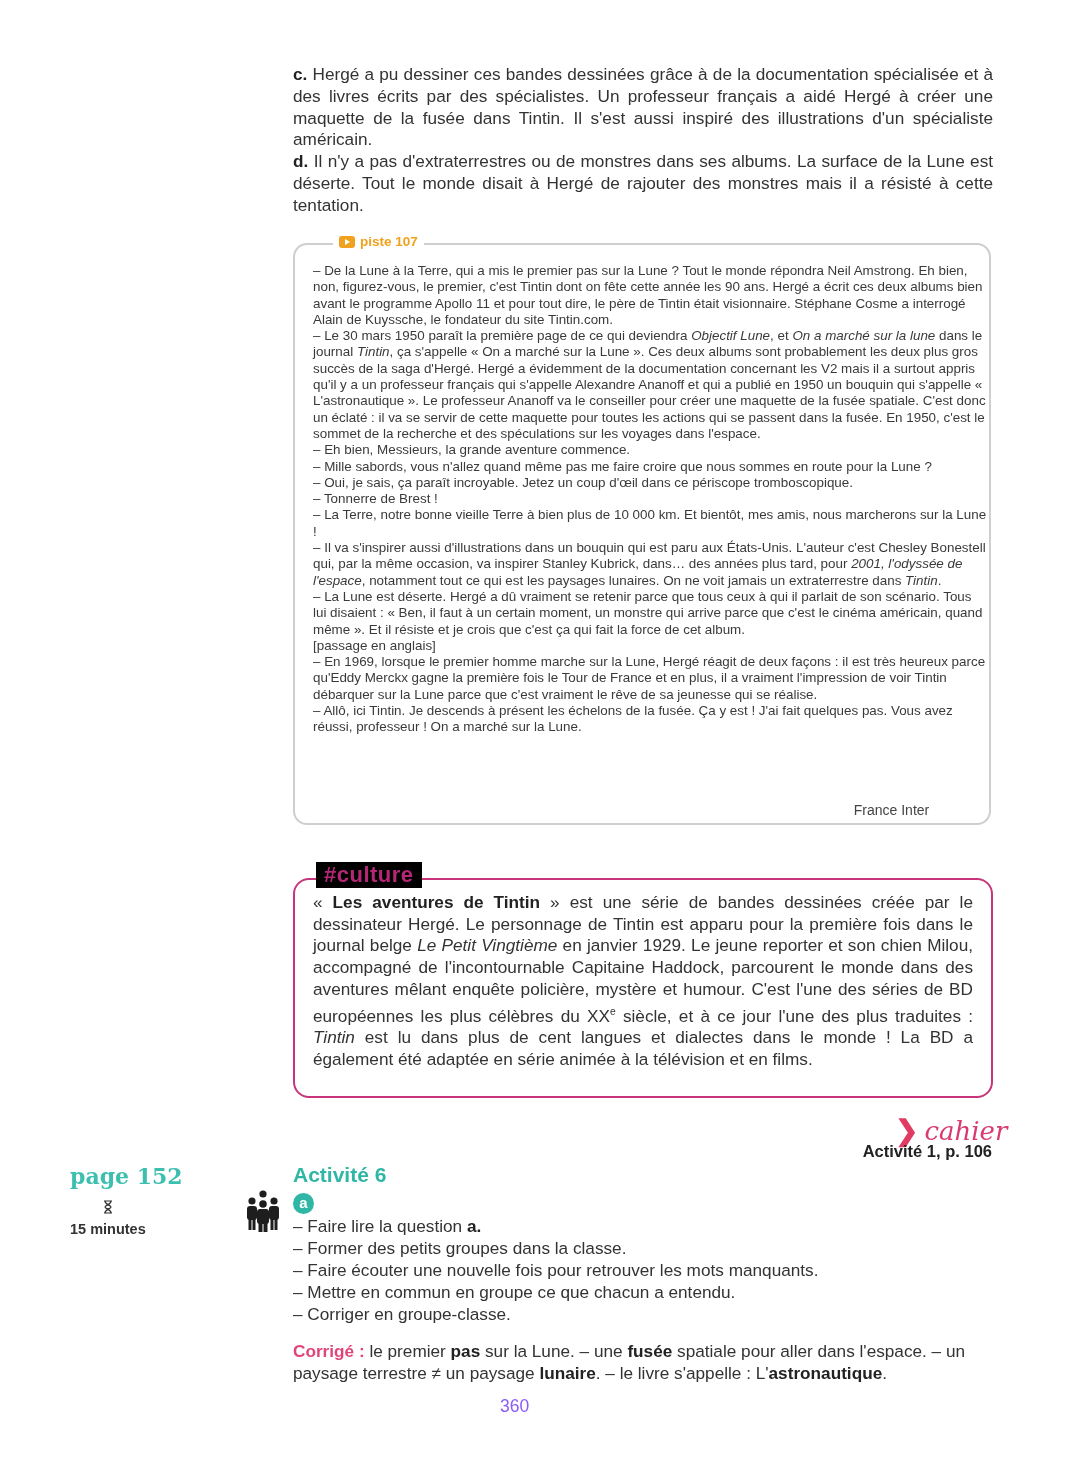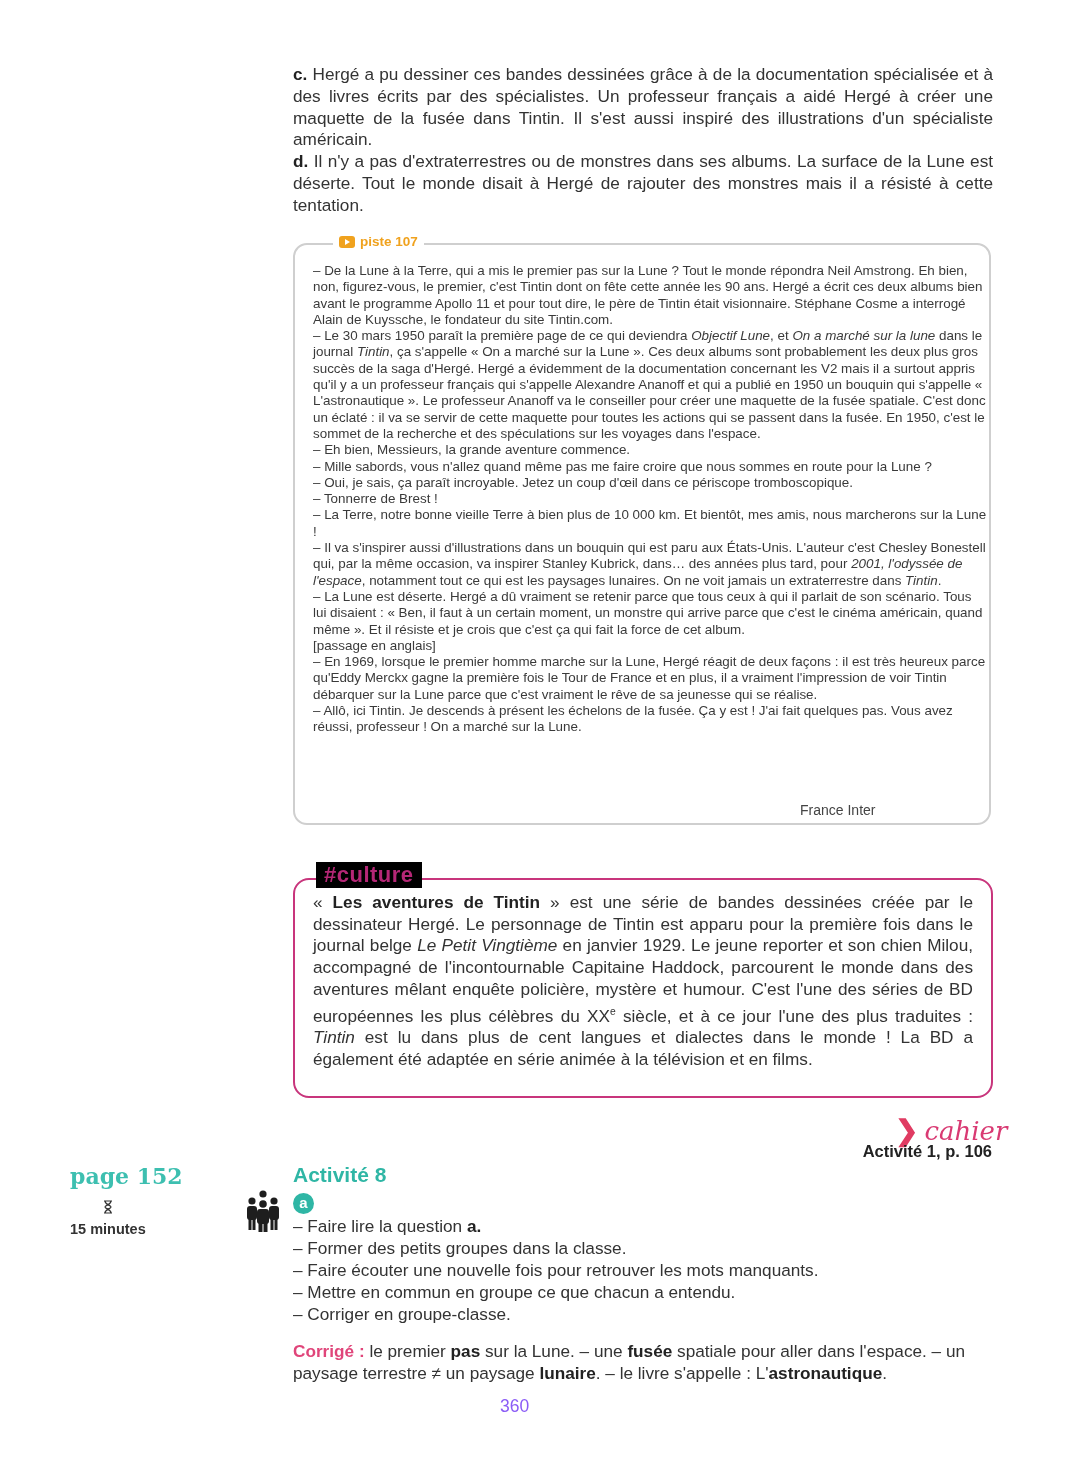--- a/index.html
+++ b/index.html
@@ -16,21 +16,21 @@
                border: 2px solid #cfcfcf; border-radius: 14px; box-sizing: border-box; }
   .piste-label { left: 333px; top: 234px; background: #fff; padding: 0 6px;
                  display: flex; align-items: center; gap: 5px;
                  color: #f0a21e; font-weight: bold; font-size: 13.5px; }
   .play-icon { width: 16px; height: 12px; background: #f0a21e; border-radius: 3px; position: relative; display: inline-block; }
   .play-icon::after { content: ""; position: absolute; left: 6px; top: 3px;
                       border-left: 5px solid #fff; border-top: 3px solid transparent; border-bottom: 3px solid transparent; }
   .transcript { left: 313px; top: 263px; width: 675px; font-size: 13.4px; line-height: 16.3px; color: #3a3a3a; }
   .transcript p { margin: 0; }
   .transcript .it { }
-  .source { left: 800px; top: 802px; width: 183px; text-align: left; font-size: 14px; color: #444; }
+  .source { left: 800px; top: 802px; width: 183px; text-align: center; font-size: 14px; color: #444; }
 
   .culture-box { left: 293px; top: 878px; width: 700px; height: 220px;
                  border: 2px solid #c8357c; border-radius: 16px; box-sizing: border-box; }
   .culture-title { left: 316px; top: 862px; background: #000000; padding: 0 8px;
                    color: #b52776; font-weight: bold; font-size: 22px; letter-spacing: 0.5px; }
   .culture-text { left: 313px; top: 892px; width: 660px; font-size: 17.2px; line-height: 21.7px;
                   text-align: justify; color: #333; }
   .culture-text b { color: #222; }
 
   .cahier { left: 895px; top: 1114px; color: #d93a73; font-size: 26px; font-style: italic;
@@ -114,21 +114,21 @@
       <rect x="6.5" y="28" width="3" height="12"></rect>
       <rect x="24.5" y="28" width="3" height="12"></rect>
       <rect x="28.5" y="28" width="3" height="12"></rect>
       <rect x="11" y="19" width="12" height="15" rx="3"></rect>
       <rect x="12.5" y="32" width="4" height="10"></rect>
       <rect x="17.5" y="32" width="4" height="10"></rect>
     </g>
   </svg>
 </div>
 
-<div class="abs act-title">Activité 8</div>
+<div class="abs act-title">Activité 6</div>
 <div class="abs a-badge">a</div>
 <div class="abs steps" id="steps">
     <div>– Faire lire la question <b style="color: rgb(34, 34, 34);">a.</b></div>
     <div>– Former des petits groupes dans la classe.</div>
     <div>– Faire écouter une nouvelle fois pour retrouver les mots manquants.</div>
     <div>– Mettre en commun en groupe ce que chacun a entendu.</div>
     <div>– Corriger en groupe-classe.</div>
   </div>
 <div class="abs corrige" id="corrige">
   <span class="lbl">Corrigé :</span><span id="corrige-body"><span> le premier </span><b>pas</b><span> sur la Lune. – une </span><b>fusée</b><span> spatiale pour aller dans l'espace. – un paysage terrestre ≠ un paysage </span><b>lunaire</b><span>. – le livre s'appelle : L'</span><b>astronautique</b><span>.</span></span>

